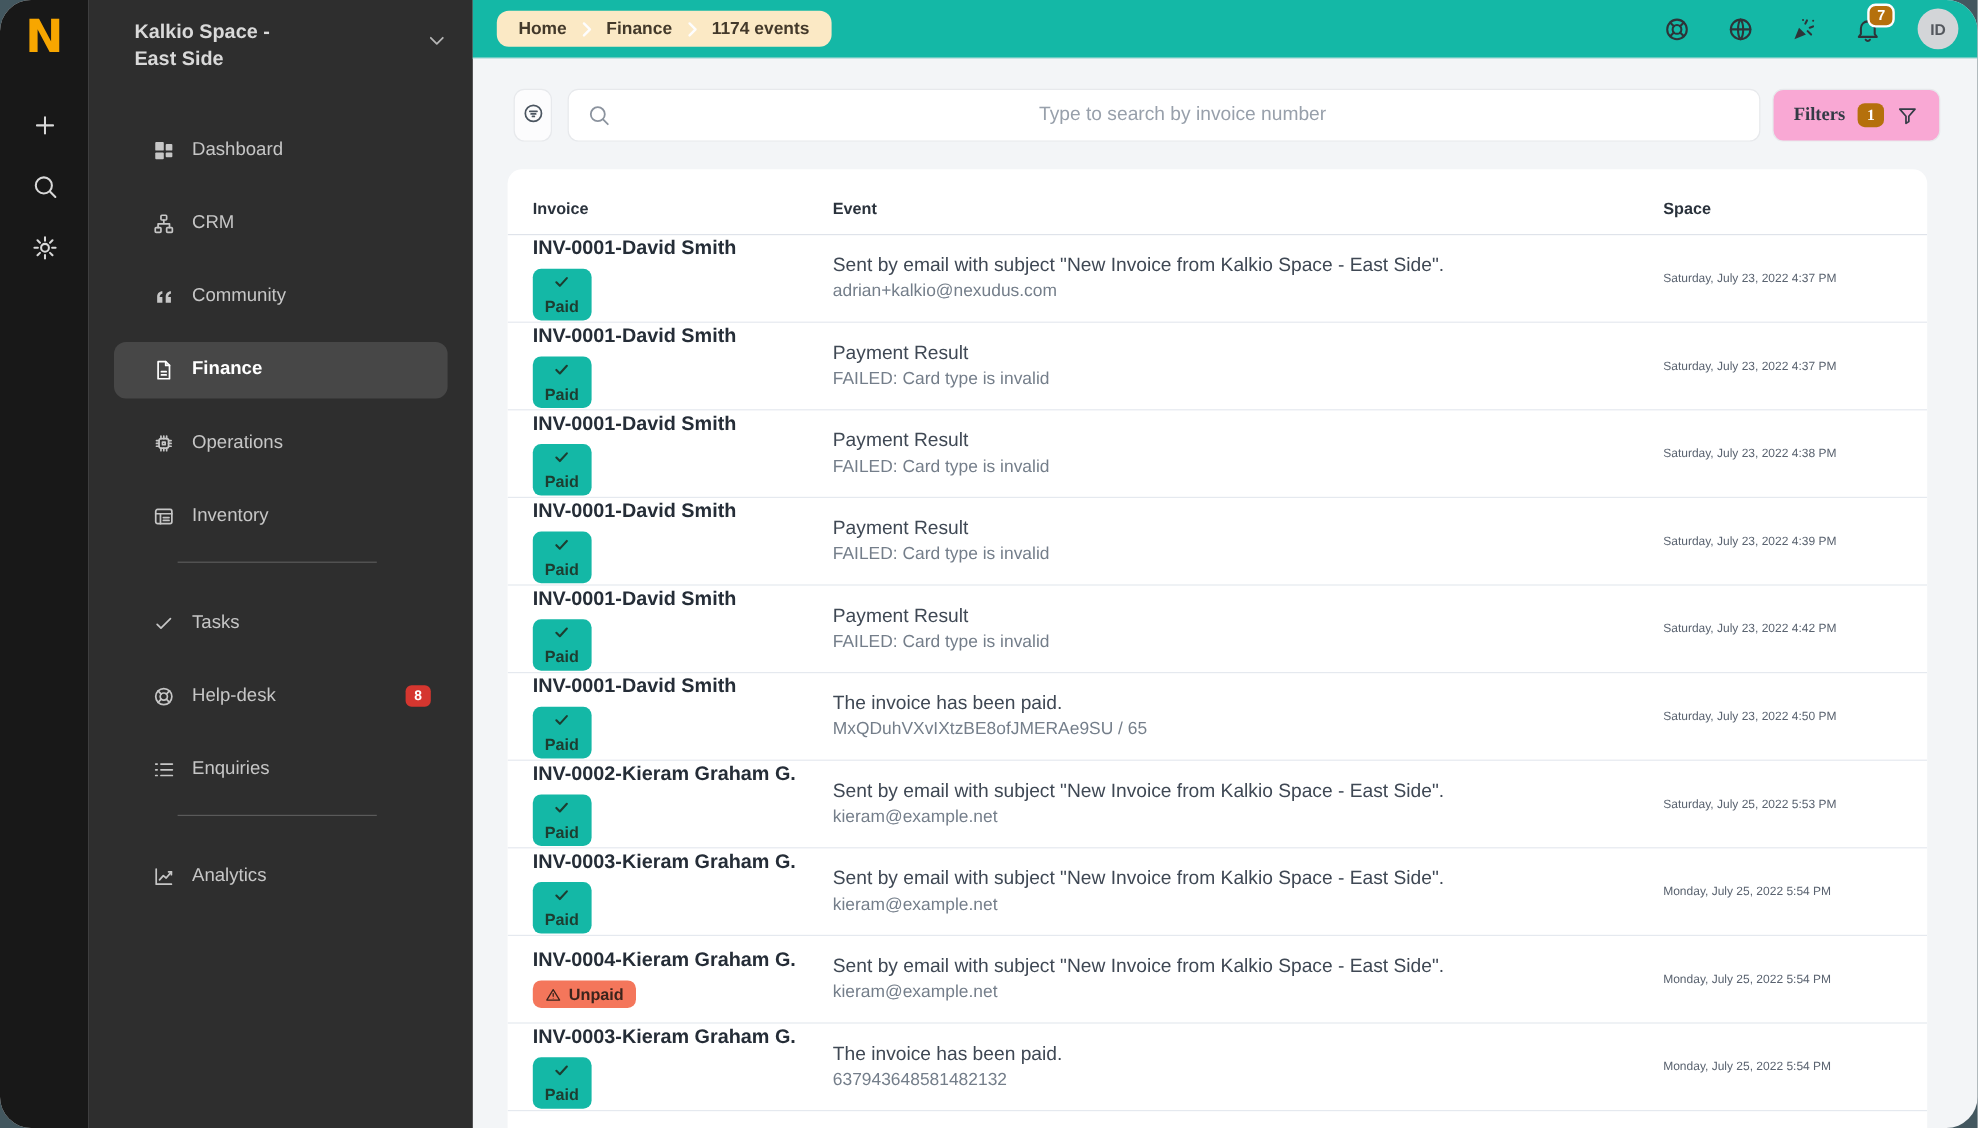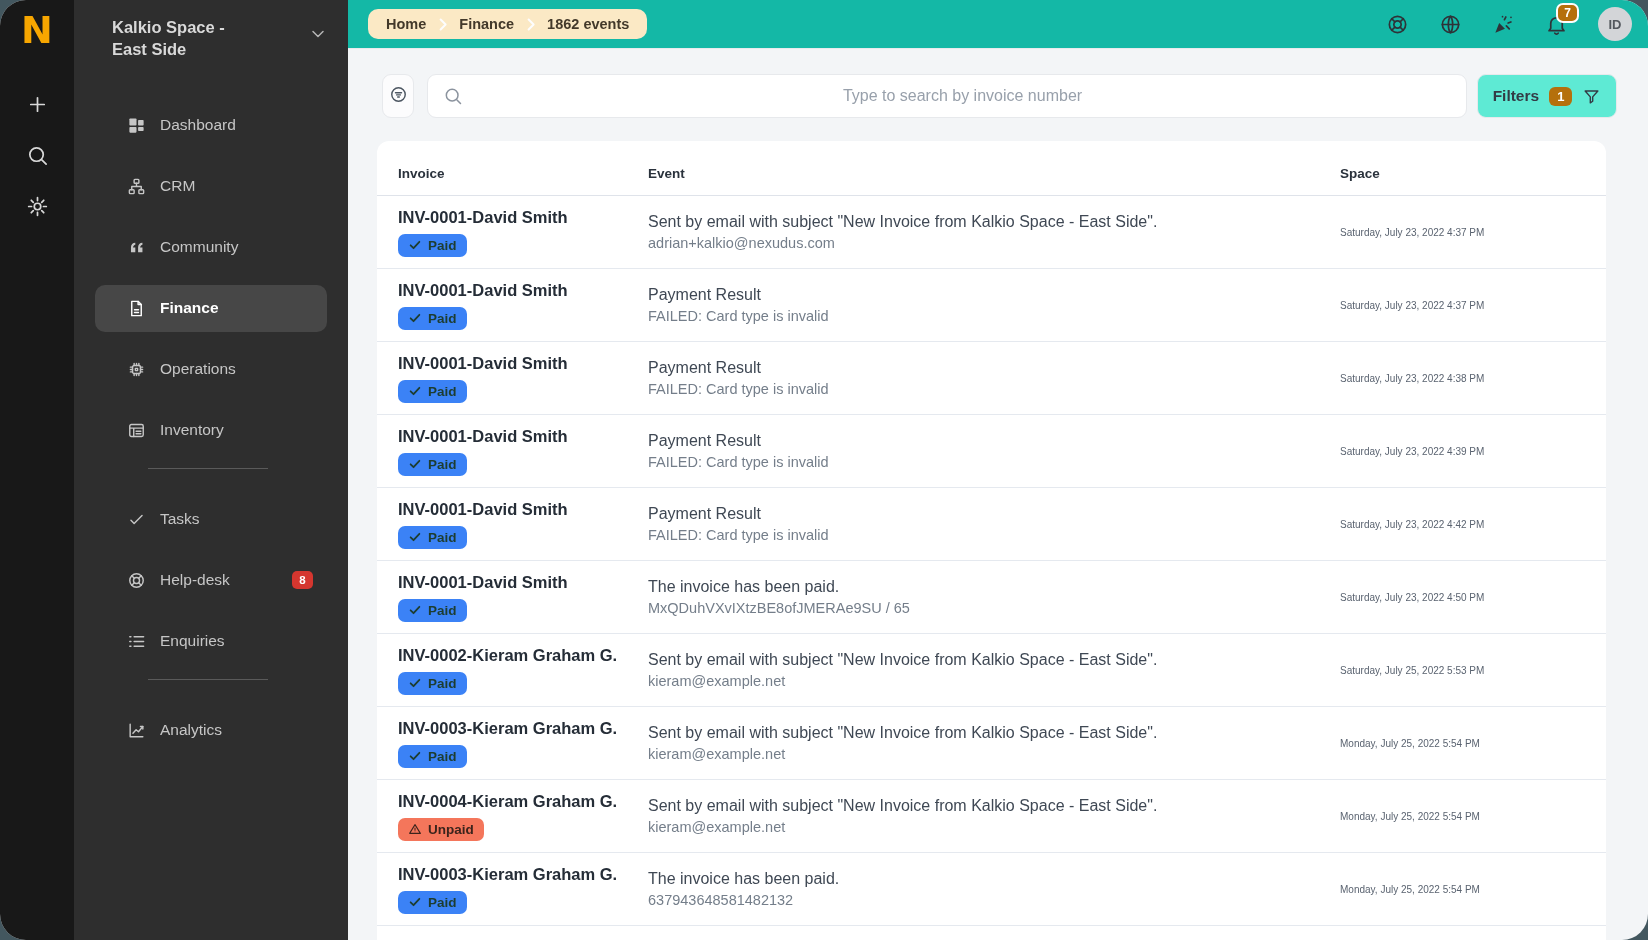--- a/index.html
+++ b/index.html
@@ -22,21 +22,21 @@
   .logo {
     margin-top:11px; font-size:38px; font-weight:800; color:#F7A600;
     font-family:"DejaVu Sans", sans-serif; line-height:1;
     cursor:pointer;
   }
   .rail-icons { margin-top:44px; display:flex; flex-direction:column; gap:28px; }
   .rail-icon { width:23px; height:23px; color:#d8d8d8; cursor:pointer; }
   .rail-icon svg { width:100%; height:100%; }
 
   
-  .sidebar { width:274px; flex:none; background:#2e2e2e; color:#c6c6c6; }
+  .sidebar { width:320px; flex:none; background:#2e2e2e; color:#c6c6c6; }
   .sidebar-head {
     display:flex; align-items:flex-start;
     padding:16px 20px 0 38px; cursor:pointer;
   }
   .ws-name { font-size:16.5px; font-weight:600; color:#d9d9d9; line-height:1.35; width:150px; }
   .ws-chev { margin-left:auto; margin-top:8px; width:20px; height:20px; color:#b5b5b5; }
   .ws-chev svg { width:100%; height:100%; }
   .menu { margin-top:41px; }
   .menu-item {
     display:flex; align-items:center; height:47px;
@@ -94,24 +94,24 @@
   }
   .search-box .sicon { width:20px; height:20px; color:#8b939e; flex:none; }
   .search-box .sicon svg { width:100%; height:100%; }
   .search-box input {
     border:none; outline:none; flex:1; font-size:16px; color:#3a424c; background:transparent;
     font-family:"Liberation Sans", sans-serif;
     text-align:center;
   }
   .search-box input::placeholder { color:#98a0ab; }
   .filters-btn {
-    margin-left:10px; width:140px; flex:none; background:#5eead4; border:1px solid #e7e9ec;
+    margin-left:10px; width:140px; flex:none; background:#f9a8d4; border:1px solid #e7e9ec;
     border-radius:9px; display:flex; align-items:center; justify-content:center; gap:10px;
     cursor:pointer; font-size:15.5px; font-weight:700; color:#333b45;
-    font-family:Liberation Sans, sans-serif;
+    font-family:Liberation Serif, serif;
   }
   .count-badge {
     background:#B5700C; color:#fff; border-radius:6px; padding:2px 8px;
     font-size:13px; font-weight:700;
   }
   .filters-btn .ficon { width:19px; height:19px; color:#333b45; }
   .filters-btn .ficon svg { width:100%; height:100%; }
 
   
   .table-card {
@@ -128,21 +128,21 @@
     display:grid; grid-template-columns:250px 692px 1fr; padding:0 21px;
     min-height:72px; align-items:center; border-bottom:1px solid #e5e9ef; cursor:pointer;
   }
   .inv-name { font-size:16.5px; font-weight:700; color:#252d37; }
   .status {
     display:inline-flex; align-items:center; gap:6px; border-radius:7px;
     padding:4px 10px; font-size:13.5px; font-weight:600; margin-top:7px;
   }
   .status .st-icon { width:14px; height:14px; }
   .status .st-icon svg { width:100%; height:100%; }
-  .status.paid { background:#3b82f6; color:#1d3d30; }
+  .status.paid { background:#14b8a6; color:#1d3d30;flex-direction:column; }
   .status.unpaid { background:#F4765B; color:#3b241c; }
   .ev-title { font-size:16px; color:#3f4854; }
   .ev-detail { font-size:14.5px; color:#747e8a; margin-top:4px; }
   .cell-date { font-size:10px; color:#5a6370; }
 </style>
 </head>
 <body>
 
 <div class="window">
 
@@ -259,21 +259,21 @@
     <header class="topbar">
       <div class="breadcrumb" id="breadcrumb">
           <span class="crumb">Home</span>
           <span class="crumb-sep"><svg viewBox="0 0 24 24" fill="none" stroke="currentColor" stroke-width="3.2" stroke-linecap="round" stroke-linejoin="round">
               <path d="M9 4l8 8-8 8"></path>
             </svg></span>
           <span class="crumb">Finance</span>
           <span class="crumb-sep"><svg viewBox="0 0 24 24" fill="none" stroke="currentColor" stroke-width="3.2" stroke-linecap="round" stroke-linejoin="round">
               <path d="M9 4l8 8-8 8"></path>
             </svg></span>
-          <span class="crumb">1862 events</span>
+          <span class="crumb">1174 events</span>
         </div>
       <div class="topbar-actions" id="topbar-actions">
           <div class="tb-icon"><svg viewBox="0 0 24 24" fill="none" stroke="currentColor" stroke-width="1.8" stroke-linecap="round" stroke-linejoin="round">
               <circle cx="12" cy="12" r="8.5"></circle>
               <circle cx="12" cy="12" r="3.8"></circle>
               <path d="M6 6l3.3 3.3M18 6l-3.3 3.3M6 18l3.3-3.3M18 18l-3.3-3.3"></path>
             </svg></div>
           <div class="tb-icon"><svg viewBox="0 0 24 24" fill="none" stroke="currentColor" stroke-width="1.8" stroke-linecap="round" stroke-linejoin="round">
               <circle cx="12" cy="12" r="8.5"></circle>
               <path d="M3.5 12h17M12 3.5c3 3.4 3 13.6 0 17M12 3.5c-3 3.4-3 13.6 0 17"></path>

